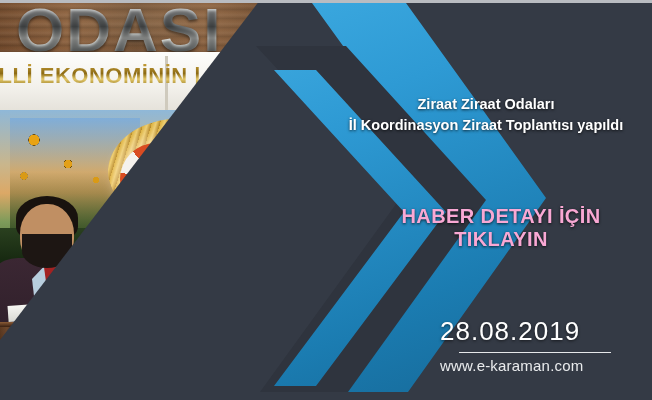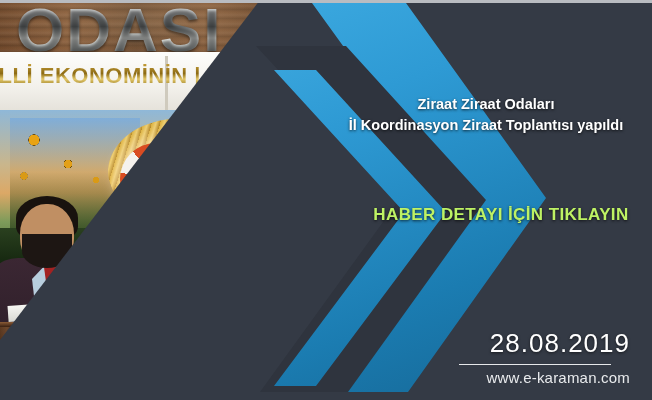--- a/index.html
+++ b/index.html
@@ -233,25 +233,25 @@
   
   #headline {
     position:absolute; left:330px; top:94px; width:312px;
     text-align:center;
     color:#ffffff; font-weight:bold; font-size:14.5px; line-height:1.45;
     text-shadow:0 1px 3px rgba(0,0,0,.75);
   }
   #cta {
     position:absolute; left:356px; top:205px; width:290px;
     text-align:center;
-    color:#bef264; font-weight:bold; font-size:17px; letter-spacing:.4px;
+    color:#f9a8d4; font-weight:bold; font-size:20px; letter-spacing:.4px;
     text-shadow:0 1px 3px rgba(0,0,0,.75);
   }
   #footer {
-    position:absolute; left:440px; top:328px; width:190px; text-align:right;
+    position:absolute; left:440px; top:316px; width:190px; text-align:left;
   }
   #date {
     color:#ffffff; font-weight:normal; font-size:26px; letter-spacing:1px;
     text-shadow:0 1px 3px rgba(0,0,0,.6);
   }
   #rule { width:152px; height:1px; background:#e6e8ea; margin:5px auto 4px auto; }
   #site { color:#e9ebed; font-size:15px; letter-spacing:.2px; }
 </style>
 </head>
 <body>

